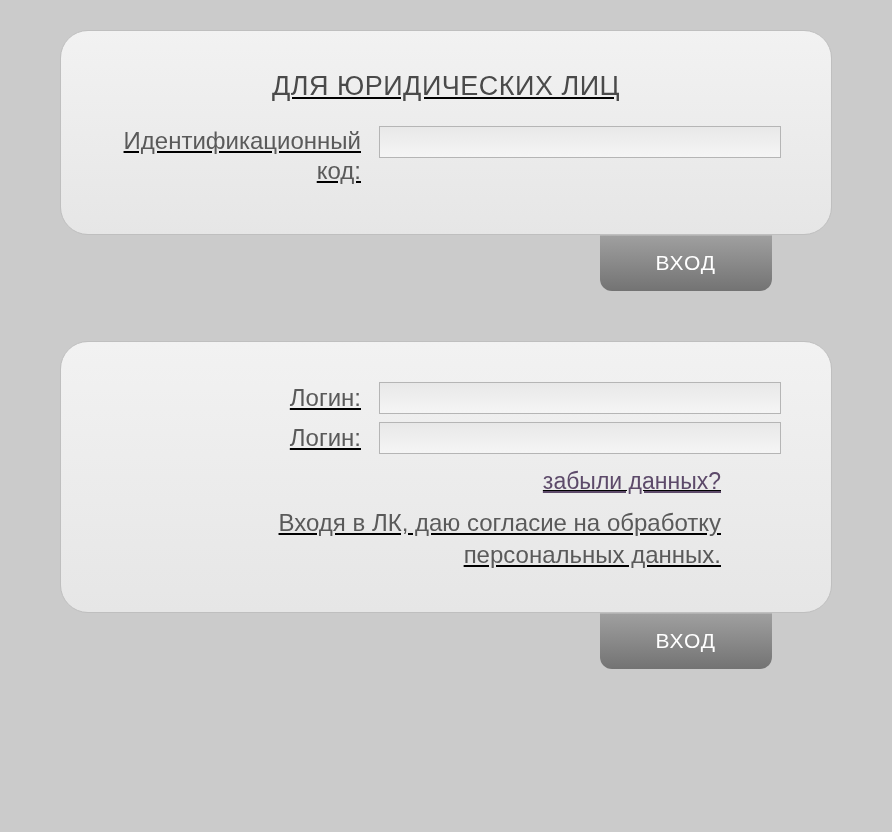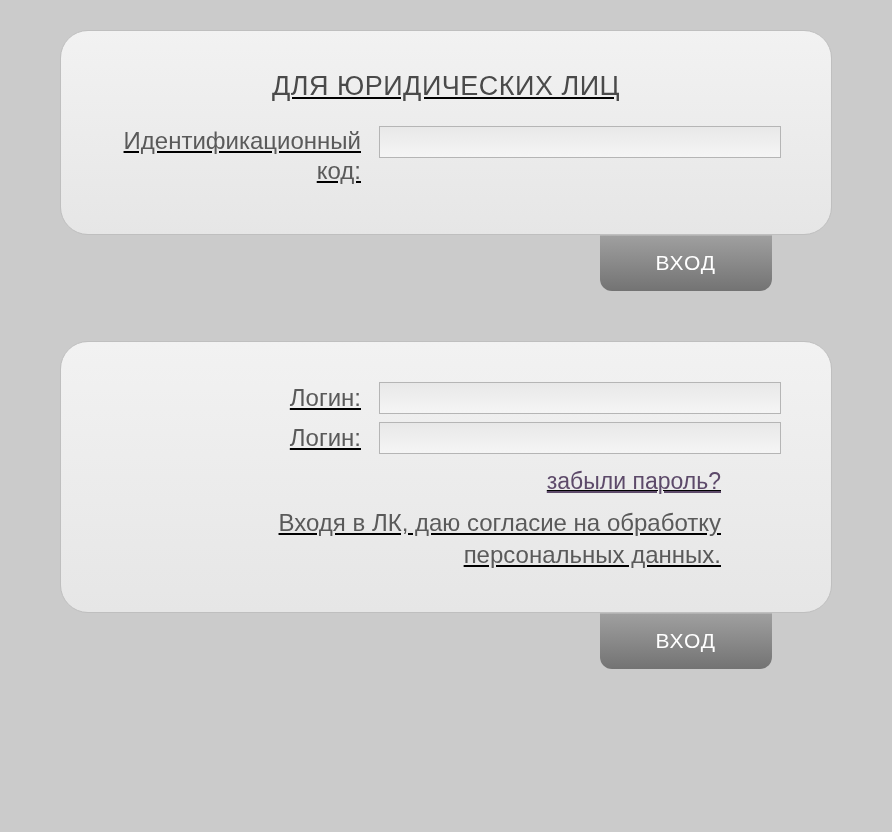--- a/index.html
+++ b/index.html
@@ -117,19 +117,19 @@
 <div class="panel section2">
   <div class="form-row">
     <div class="form-label single">Логин:</div>
     <input type="text" class="form-input" style="">
   </div>
   <div class="form-row">
     <div class="form-label single">Логин:</div>
     <input type="password" class="form-input" style="">
   </div>
   <div class="forgot-link-row">
-    <a class="forgot-link">забыли пароль?</a>
+    <a class="forgot-link">забыли данных?</a>
   </div>
   <div class="consent-text">Входя в ЛК, даю согласие на обработку персональных данных.</div>
 </div>
 <div class="button-wrap last">
   <button class="btn">ВХОД</button>
 </div>
 
 </body></html>

